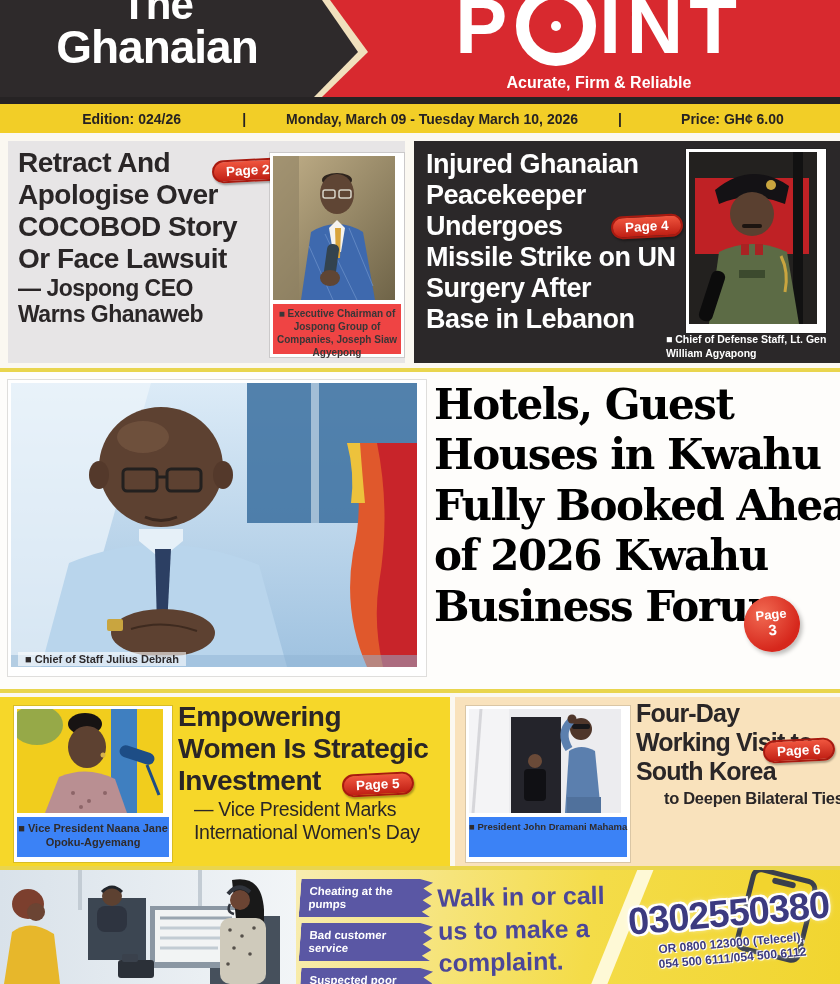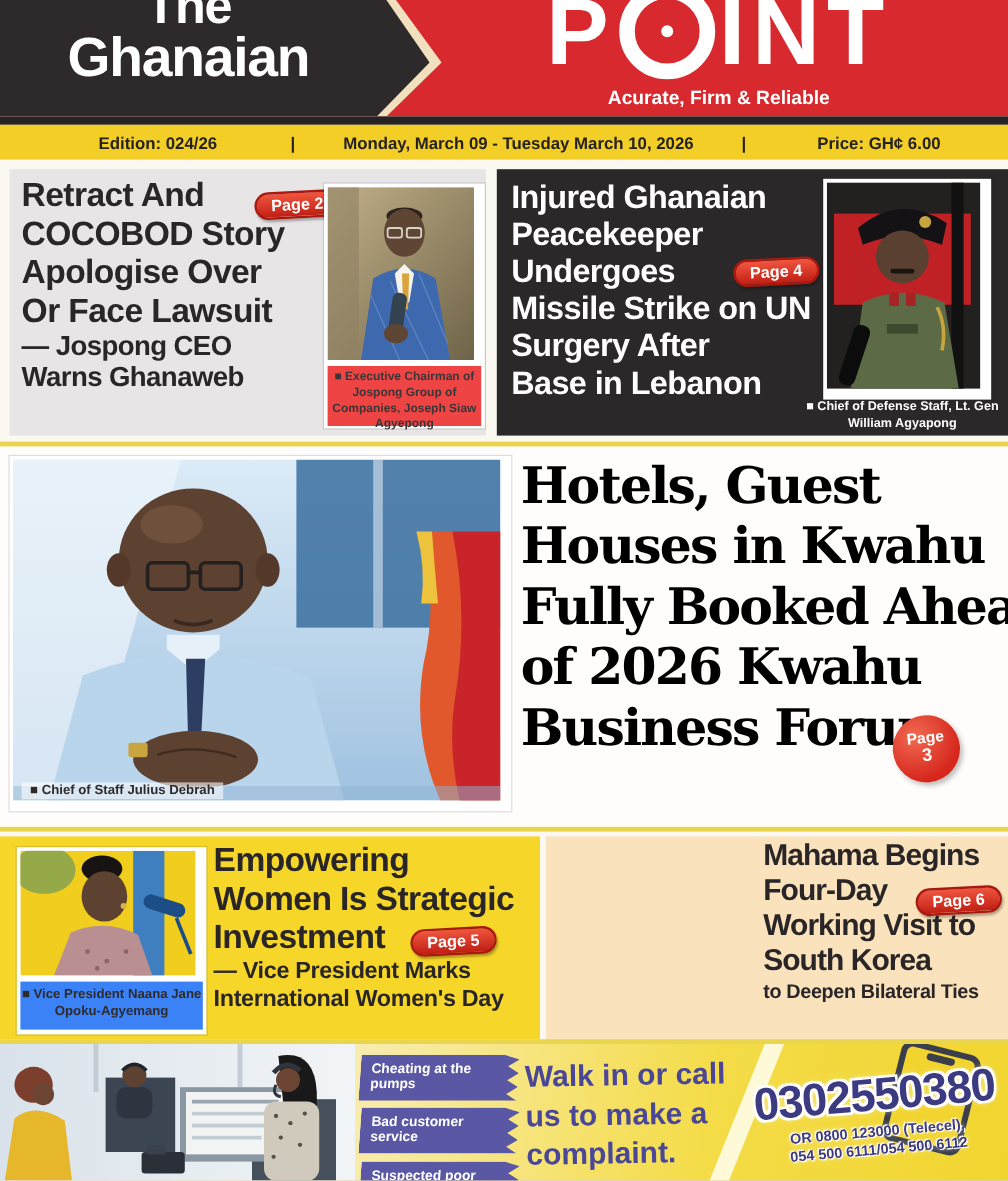--- a/index.html
+++ b/index.html
@@ -59,51 +59,51 @@
   #photo-jospong{left:262px;top:12px;width:128px;height:198px;}
   #photo-jospong .cap{background:#ef4444;color:#3a3637;font-size:10px;font-weight:700;
       text-align:center;padding:3px 2px;line-height:1.3;height:44px;}
 
   #card-peace{left:414px;top:141px;width:484px;height:222px;background:#2b2829;}
   #card-peace .text{position:absolute;left:12px;top:8px;width:268px;}
   #card-peace .hl{font-size:27px;font-weight:800;color:#fff;line-height:1.15;letter-spacing:-.5px;}
   #badge-p4{left:197px;top:74px;}
   #photo-peace{left:272px;top:8px;width:134px;height:178px;}
   #cap-peace{left:252px;top:192px;width:172px;color:#fff;font-size:10.5px;font-weight:600;
-      text-align:center;line-height:1.3;}
+      line-height:1.3;}
 
   
   #main-story{left:0;top:368px;width:840px;height:325px;background:#fefdfb;
       border-top:4px solid #e9d54e;border-bottom:4px solid #e9d54e;box-sizing:border-box;}
   #photo-debrah{left:8px;top:8px;width:412px;height:290px;}
   #cap-debrah{position:absolute;left:10px;bottom:10px;background:rgba(255,255,255,.6);
       color:#2e2a2b;font-size:11px;font-weight:700;padding:1px 7px;white-space:nowrap;}
   #main-headline{position:absolute;left:434px;top:8px;width:402px;
       font-family:"DejaVu Serif",serif;font-weight:700;font-size:42px;line-height:1.2;
       color:#000000;letter-spacing:-1.5px;}
   #badge-p3{left:744px;top:224px;}
 
   
   #card-women{left:0;top:697px;width:450px;height:169px;background:#f6d729;}
   #photo-vp{left:14px;top:9px;width:152px;height:150px;}
   .photo-cap{background:#3b82f6;color:#2f2b2c;font-size:11px;font-weight:700;text-align:center;
       line-height:1.3;padding-top:4px;height:36px;}
   #card-women .text{position:absolute;left:178px;top:4px;width:268px;}
   #card-women .hl{font-size:28px;font-weight:800;color:#2a2627;line-height:1.15;letter-spacing:-.5px;}
-  #card-women .sub{display:block;white-space:nowrap;font-size:19.5px;font-weight:700;
-      color:#2a2627;line-height:1.18;letter-spacing:-.3px;}
+  #card-women .sub{display:block;white-space:nowrap;font-size:19.5px;font-weight:400;
+      color:#2a2627;line-height:1.18;letter-spacing:-.3px;margin-left:16px;}
   #card-women .sub:first-of-type{margin-top:5px;}
   #badge-p5{left:342px;top:76px;}
 
   #card-mahama{left:455px;top:697px;width:385px;height:169px;background:#f9e2bc;}
   #photo-mahama{left:11px;top:9px;width:158px;height:150px;}
   #card-mahama .text{position:absolute;left:181px;top:2px;width:202px;}
   #card-mahama .hl{font-size:25px;font-weight:800;color:#2a2627;line-height:1.16;letter-spacing:-.8px;}
   #card-mahama .sub{display:block;white-space:nowrap;font-size:16.5px;font-weight:800;
-      color:#2a2627;margin-top:3px;letter-spacing:-.3px;}
+      color:#2a2627;margin-top:3px;letter-spacing:-.3px;margin-left:28px;}
   #badge-p6{left:308px;top:42px;}
 
   #row-divider{left:0;top:866px;width:840px;height:4px;background:#e9d54e;}
 
   
   #ad{left:0;top:870px;width:840px;height:114px;overflow:hidden;
       background:linear-gradient(100deg,#fdf8d8,#f8ecae 35%,#f4dc48 70%,#f1d52f 100%);}
   #ad-photo{left:0;top:0;width:296px;height:114px;}
   #ad-tags{left:300px;top:9px;width:132px;}
   .tag{background:#5a57a4;color:#fff;font-size:11.5px;font-weight:700;line-height:1.15;
@@ -151,22 +151,22 @@
     <span class="seg seg-edition">Edition: 024/26</span>
     <span class="seg seg-sep">|</span>
     <span class="seg seg-date">Monday, March 09 - Tuesday March 10, 2026</span>
     <span class="seg seg-sep">|</span>
     <span class="seg seg-price">Price: GH¢ 6.00</span>
   </div>
 
   <div id="card-jospong" class="abs">
     <div class="text">
       <span class="hl">Retract And</span>
+      <span class="hl">Apologise Over</span>
       <span class="hl">COCOBOD Story</span>
-      <span class="hl">Apologise Over</span>
       <span class="hl">Or Face Lawsuit</span>
       <span class="sub">— Jospong CEO</span>
       <span class="sub">Warns Ghanaweb</span>
     </div>
     <span id="badge-p2" class="abs pill">Page 2</span>
     <div id="photo-jospong" class="abs photo-frame">
       <svg width="122" height="144" viewBox="0 0 122 144">
         <defs>
           <linearGradient id="gj" x1="0" y1="0" x2="1" y2="1">
             <stop offset="0" stop-color="#c2b089"></stop>
@@ -290,22 +290,38 @@
       <span class="hl">Empowering</span>
       <span class="hl">Women Is Strategic</span>
       <span class="hl">Investment</span>
       <span class="sub">— Vice President Marks</span>
       <span class="sub">International Women's Day</span>
     </div>
     <span id="badge-p5" class="abs pill">Page 5</span>
   </div>
 
   <div id="card-mahama" class="abs">
+    <div id="photo-mahama" class="abs photo-frame">
+      <svg width="152" height="104" viewBox="0 0 152 104">
+        <rect width="152" height="104" fill="#ececef"></rect>
+        <rect x="0" y="0" width="40" height="104" fill="#f4f4f6"></rect>
+        <line x1="12" y1="0" x2="4" y2="104" stroke="#d6d6da" stroke-width="3"></line>
+        <rect x="42" y="8" width="50" height="96" fill="#24242b"></rect>
+        <circle cx="66" cy="52" r="7" fill="#6a4a38"></circle>
+        <rect x="55" y="60" width="22" height="32" rx="4" fill="#101014"></rect>
+        <circle cx="112" cy="20" r="11" fill="#4f362a"></circle>
+        <rect x="103" y="15" width="18" height="5" rx="2" fill="#17171a"></rect>
+        <path d="M96 104 L100 42 Q112 34 126 42 L132 104 Z" fill="#5b7fae"></path>
+        <path d="M100 40 Q90 24 102 12" stroke="#5b7fae" stroke-width="8" fill="none"></path>
+        <circle cx="103" cy="10" r="4.5" fill="#4f362a"></circle>
+        <rect x="98" y="88" width="34" height="16" fill="#50719c"></rect>
+      </svg>
+      <div class="photo-cap" style="font-size:9.5px;white-space:nowrap;">■ President John Dramani Mahama</div>
+    </div>
     <div class="text">
-      <span class="hl">Mahama Begins</span>
       <span class="hl">Four-Day</span>
       <span class="hl">Working Visit to</span>
       <span class="hl">South Korea</span>
       <span class="sub">to Deepen Bilateral Ties</span>
     </div>
     <span id="badge-p6" class="abs pill">Page 6</span>
   </div>
 
   <div id="row-divider" class="abs"></div>
 

